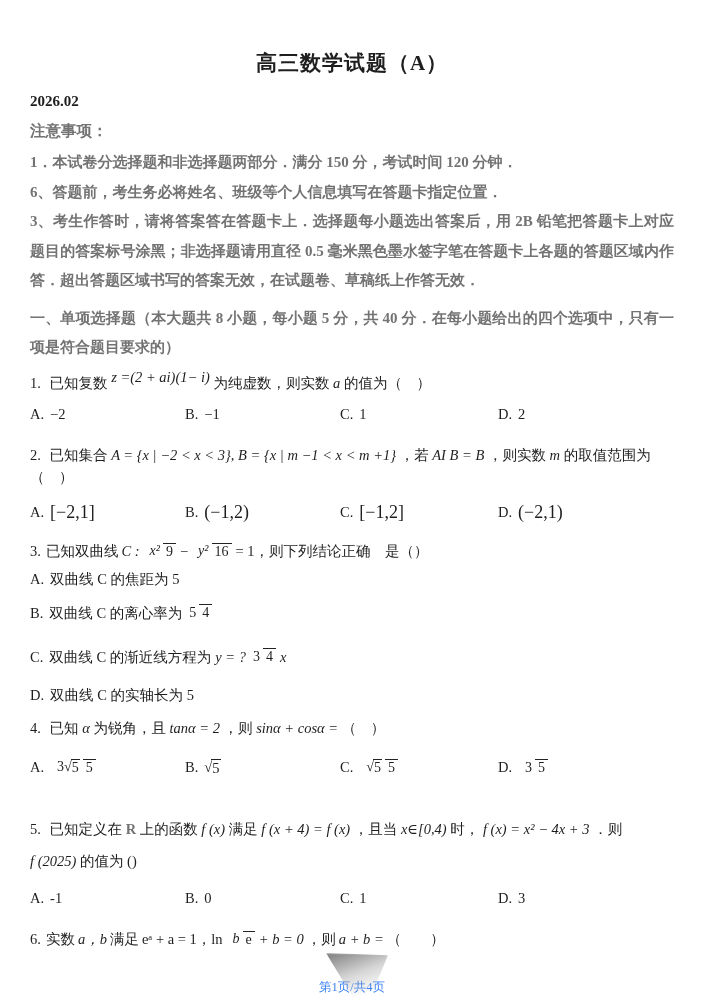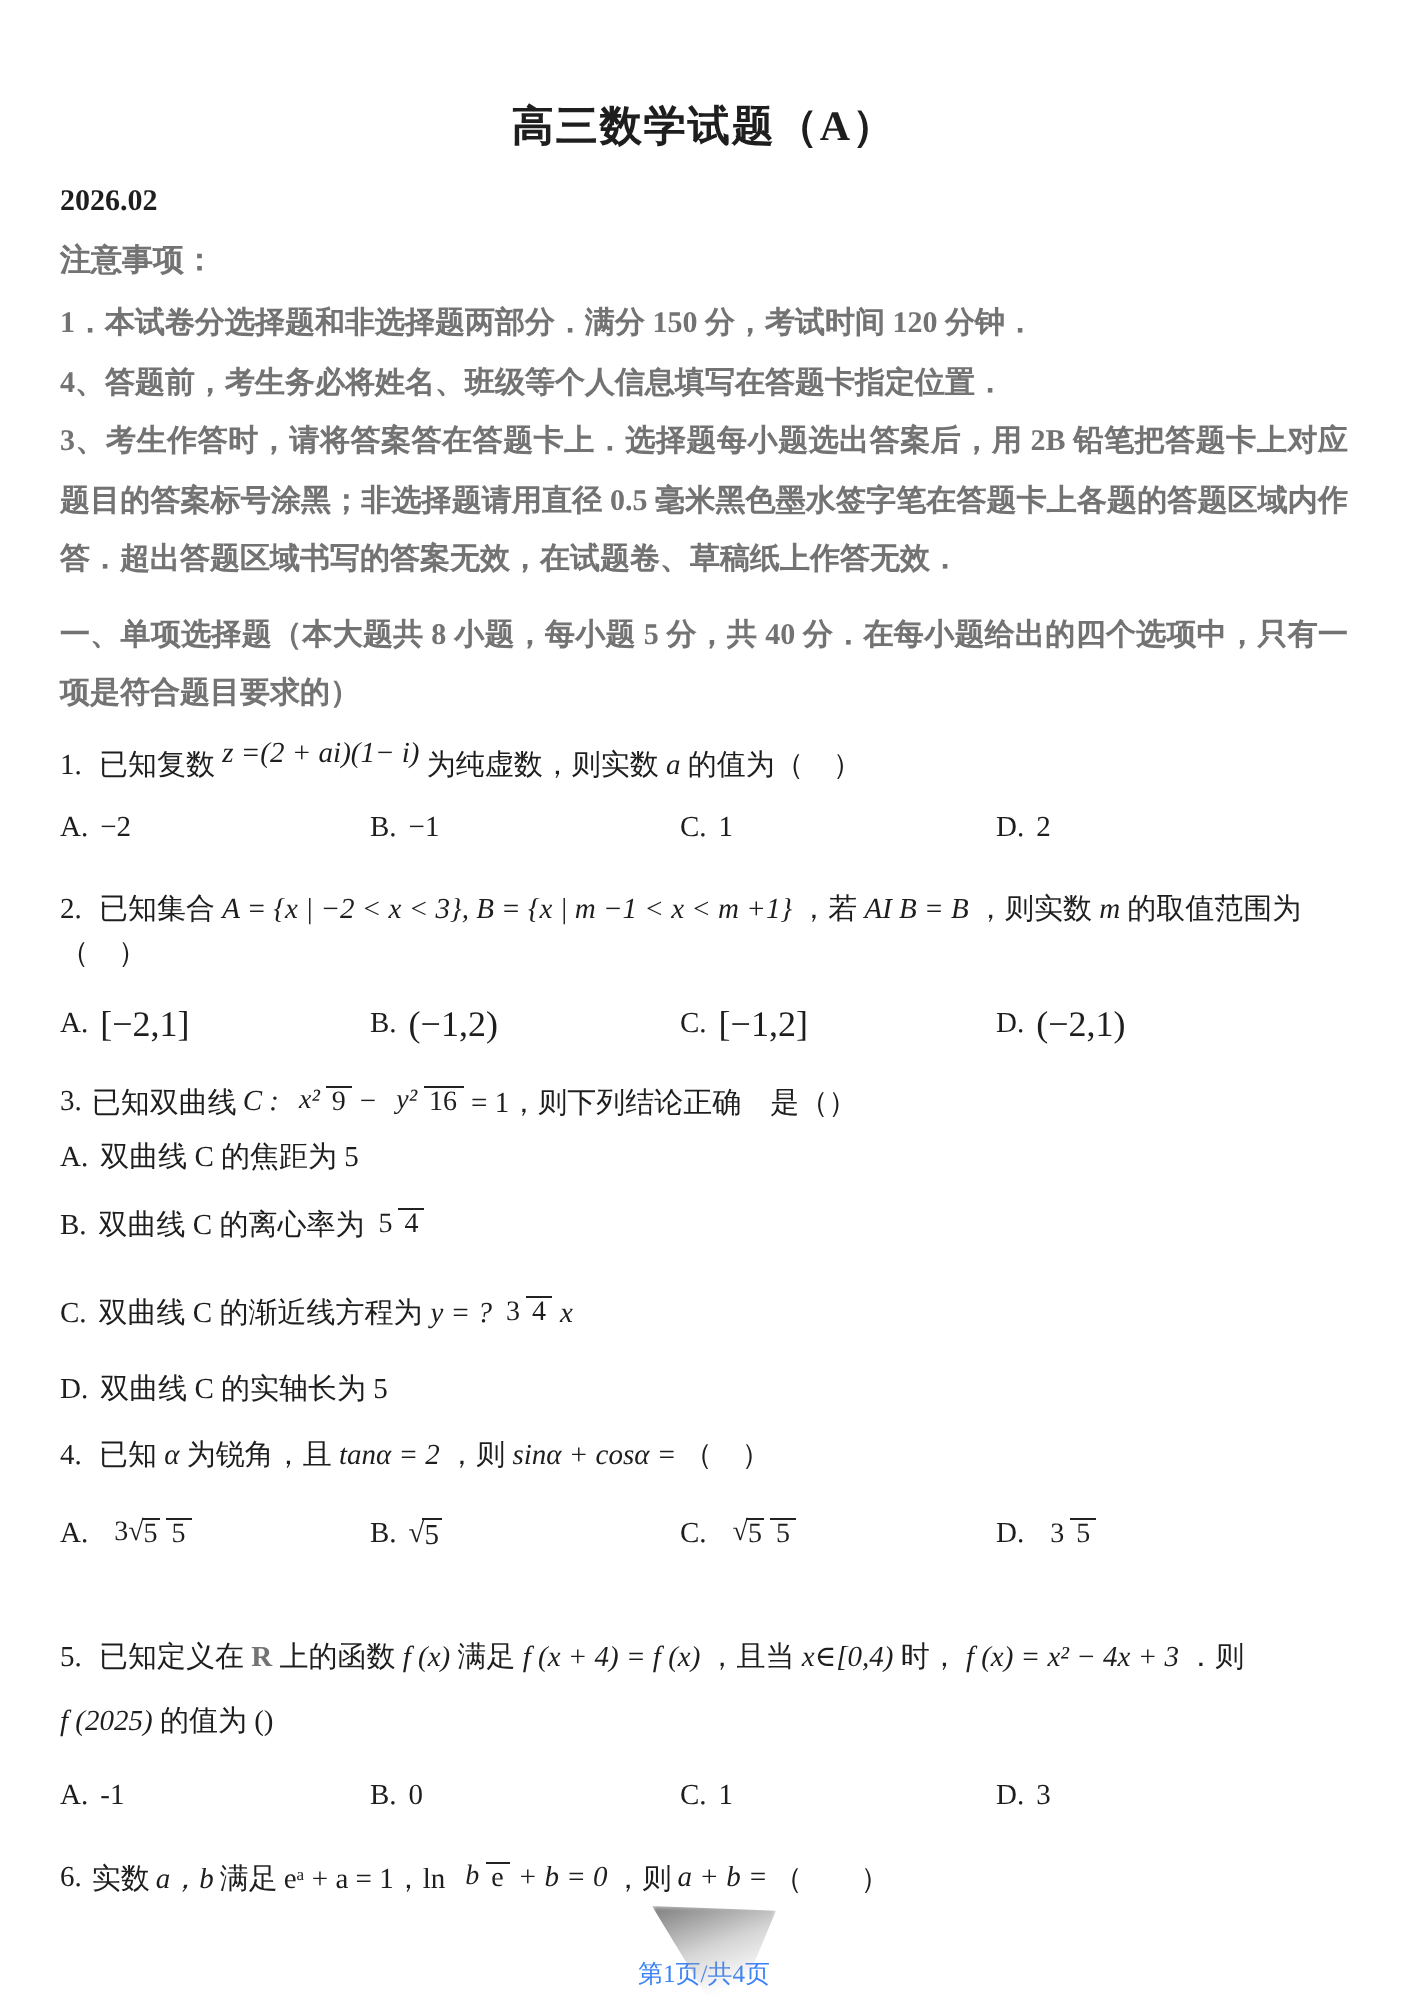--- a/index.html
+++ b/index.html
@@ -58,21 +58,21 @@
 <body>
 
 <div class="page">
 
   <h1 class="title">高三数学试题（A）</h1>
   <div class="date">2026.02</div>
 
   <div>
     <p class="bold notice-h">注意事项：</p>
     <p class="bold item">1．本试卷分选择题和非选择题两部分．满分 150 分，考试时间 120 分钟．</p>
-    <p class="bold item item2">4、答题前，考生务必将姓名、班级等个人信息填写在答题卡指定位置．</p>
+    <p class="bold item item2">6、答题前，考生务必将姓名、班级等个人信息填写在答题卡指定位置．</p>
     <p class="bold item item3">3、考生作答时，请将答案答在答题卡上．选择题每小题选出答案后，用 2B 铅笔把答题卡上对应题目的答案标号涂黑；非选择题请用直径 0.5 毫米黑色墨水签字笔在答题卡上各题的答题区域内作答．超出答题区域书写的答案无效，在试题卷、草稿纸上作答无效．</p>
   </div>
 
   <p class="bold section-h">一、单项选择题（本大题共 8 小题，每小题 5 分，共 40 分．在每小题给出的四个选项中，只有一项是符合题目要求的）</p>
 
   <div>
     <p class="stem q1stem">
       <span class="qnum">1.</span>
       <span>已知复数</span>
       <span class="math raised">z =(2 + ai)(1− i)</span>

